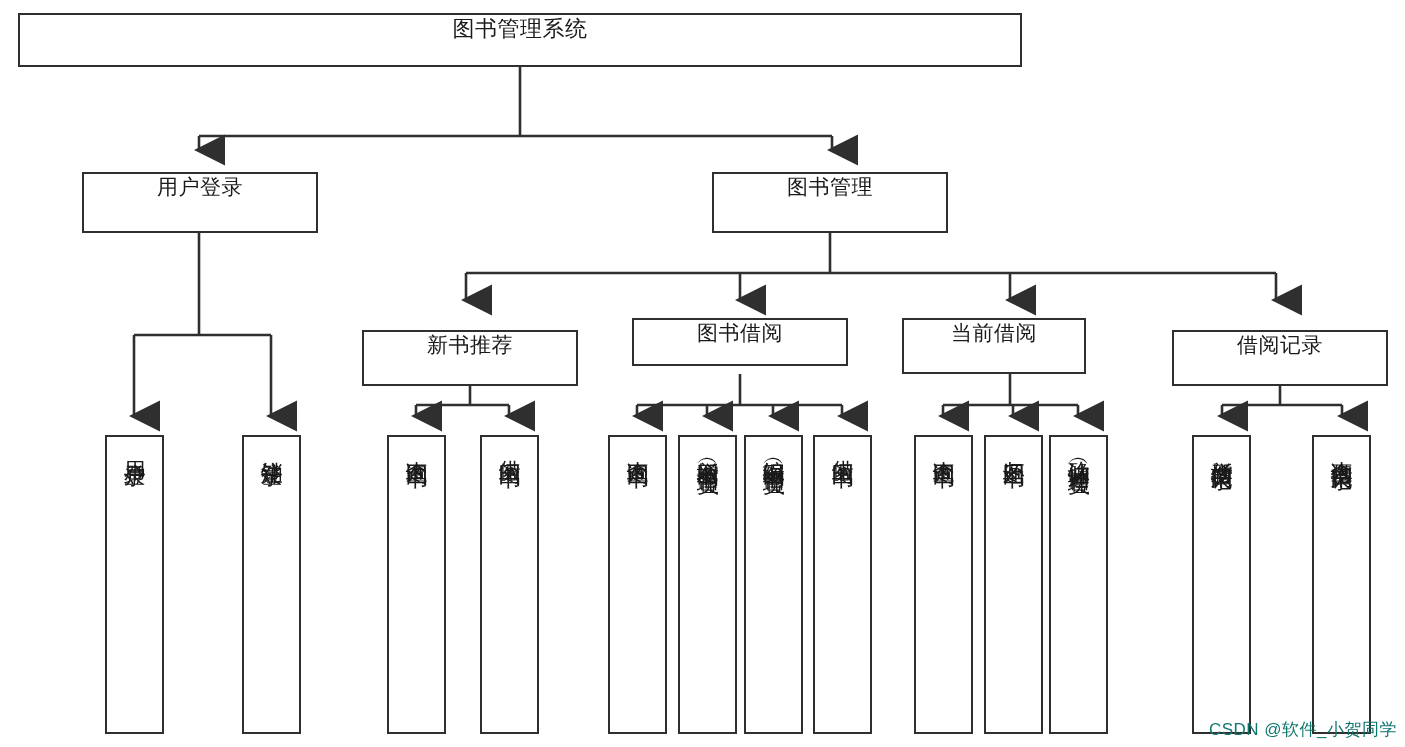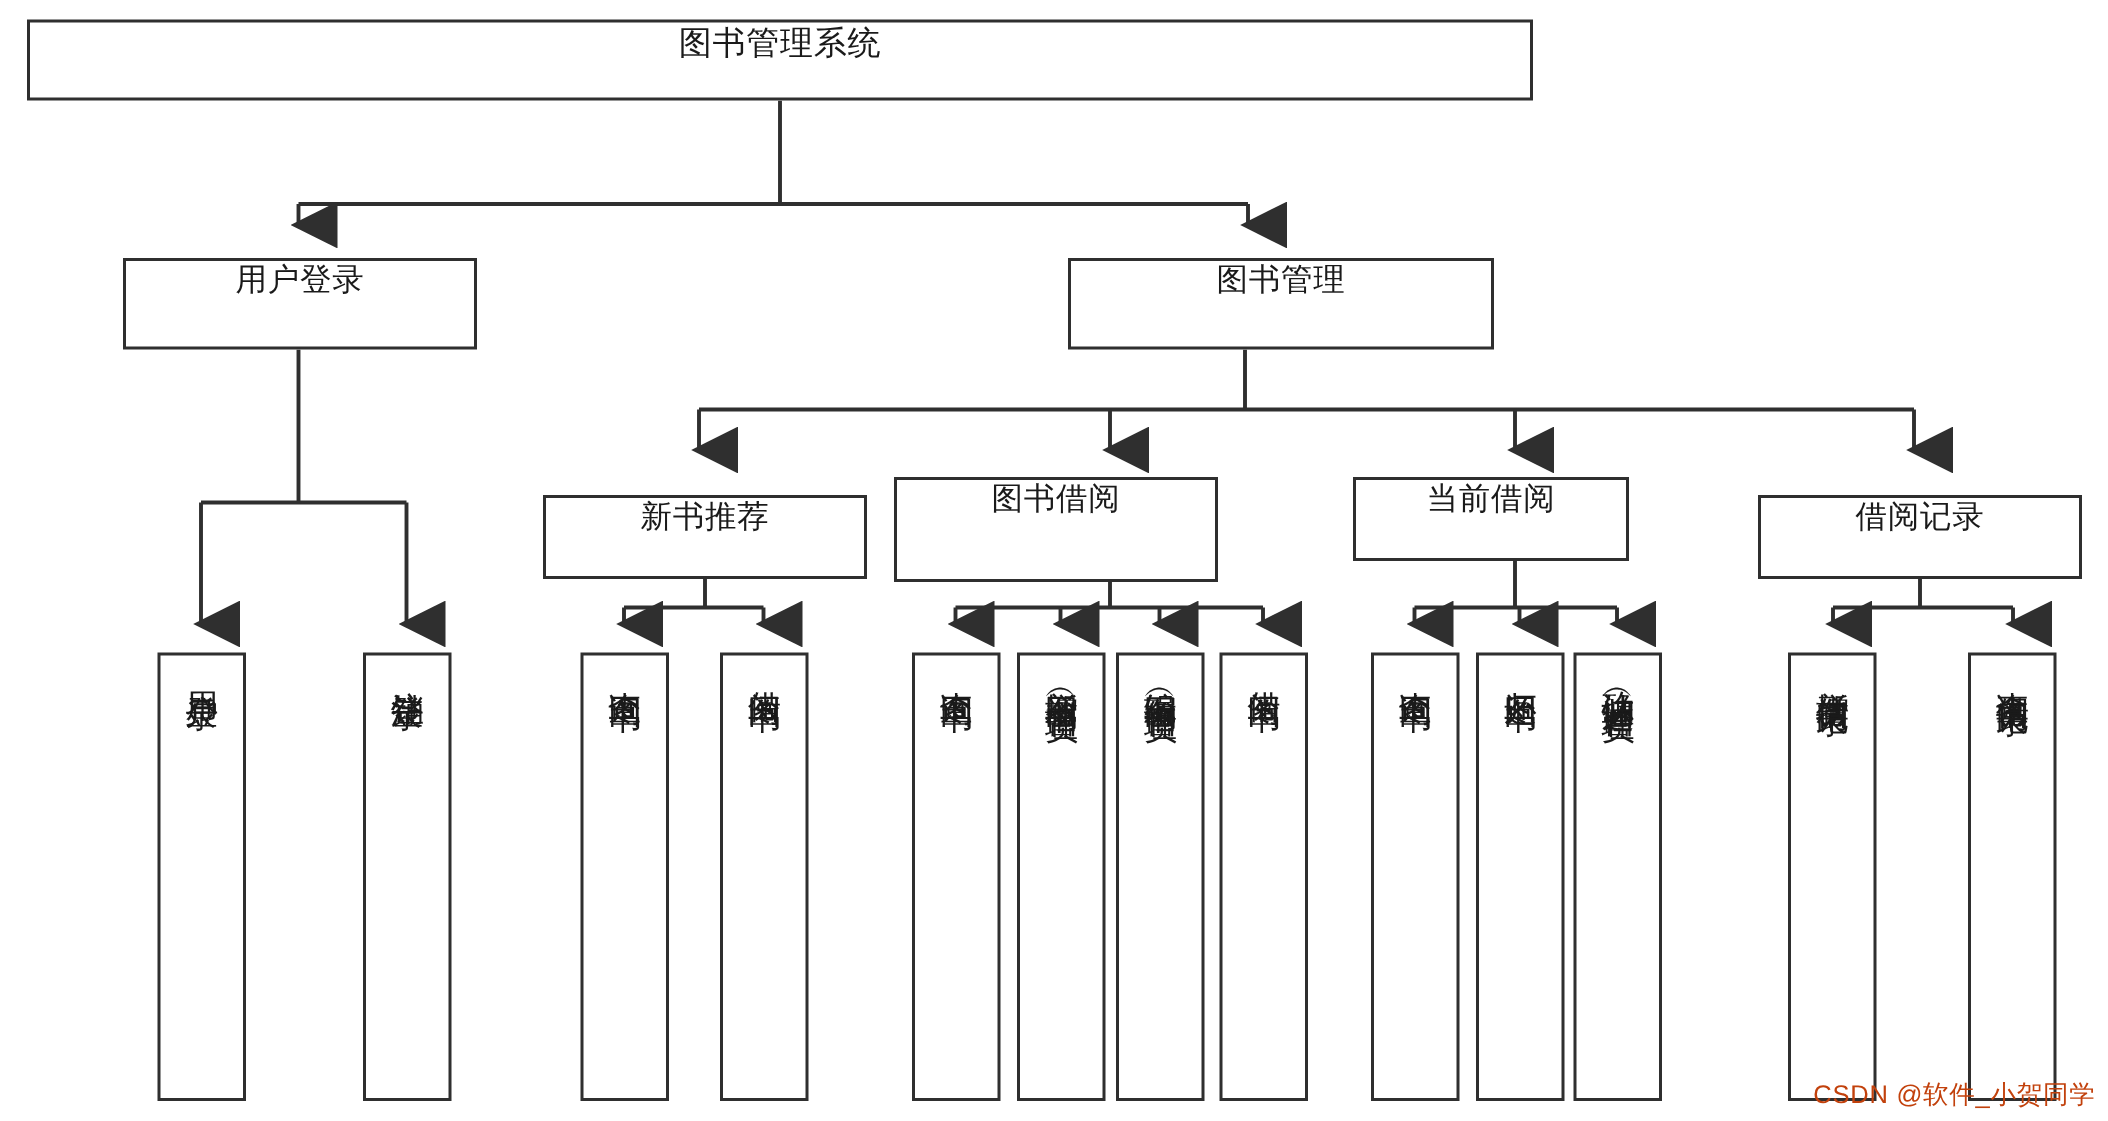--- a/index.html
+++ b/index.html
@@ -62,21 +62,21 @@
     line-height: 1.02;
     letter-spacing: 2px;
     white-space: nowrap;
     height: auto;
   }
   #watermark {
     position: absolute;
     right: 8px;
     bottom: 6px;
     font-size: 17px;
-    color: #c2410c;
+    color: #0f766e;
     white-space: nowrap;
     letter-spacing: 0.5px;
   }
 </style>
 </head>
 <body>
 
 <div id="canvas">
 
   <svg id="wires" viewBox="0 0 1405 747">
@@ -130,29 +130,29 @@
   </svg>
 
   <div class="node horiz" id="node-root" style="left:18px; top:13px; width:1004px; height:54px;">
     <span class="label">图书管理系统</span>
   </div>
 
   <div class="node horiz" style="left:82px; top:172px; width:236px; height:61px;">
     <span class="label">用户登录</span>
   </div>
 
-  <div class="node horiz" style="left:712px; top:172px; width:284px; height:61px;">
+  <div class="node horiz" style="left:712px; top:172px; width:236px; height:61px;">
     <span class="label">图书管理</span>
   </div>
 
   <div class="node horiz" style="left:362px; top:318px; width:216px; height:56px;margin-top:12px;">
     <span class="label">新书推荐</span>
   </div>
 
-  <div class="node horiz" style="left:596px; top:318px; width:216px; height:70px;">
+  <div class="node horiz" style="left:632px; top:318px; width:216px; height:48px;">
     <span class="label">图书借阅</span>
   </div>
 
   <div class="node horiz" style="left:902px; top:318px; width:184px; height:56px;">
     <span class="label">当前借阅</span>
   </div>
 
   <div class="node horiz" style="left:1172px; top:330px; width:216px; height:56px;">
     <span class="label">借阅记录</span>
   </div>

